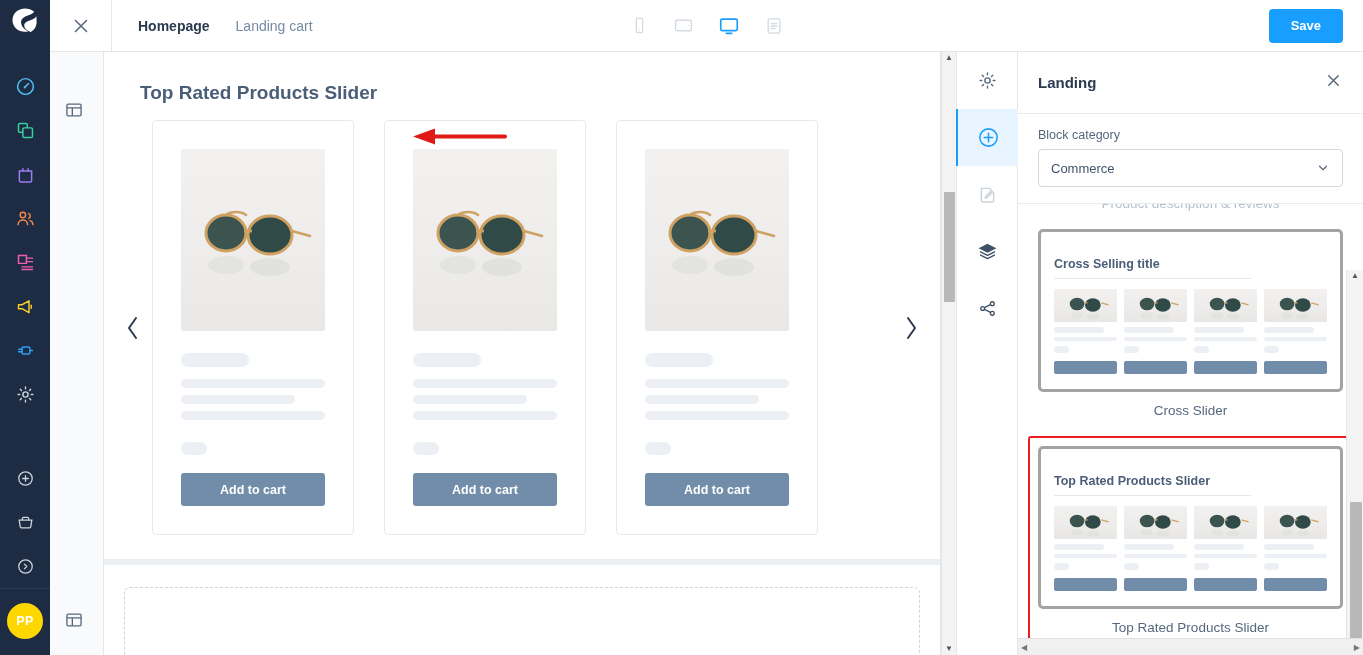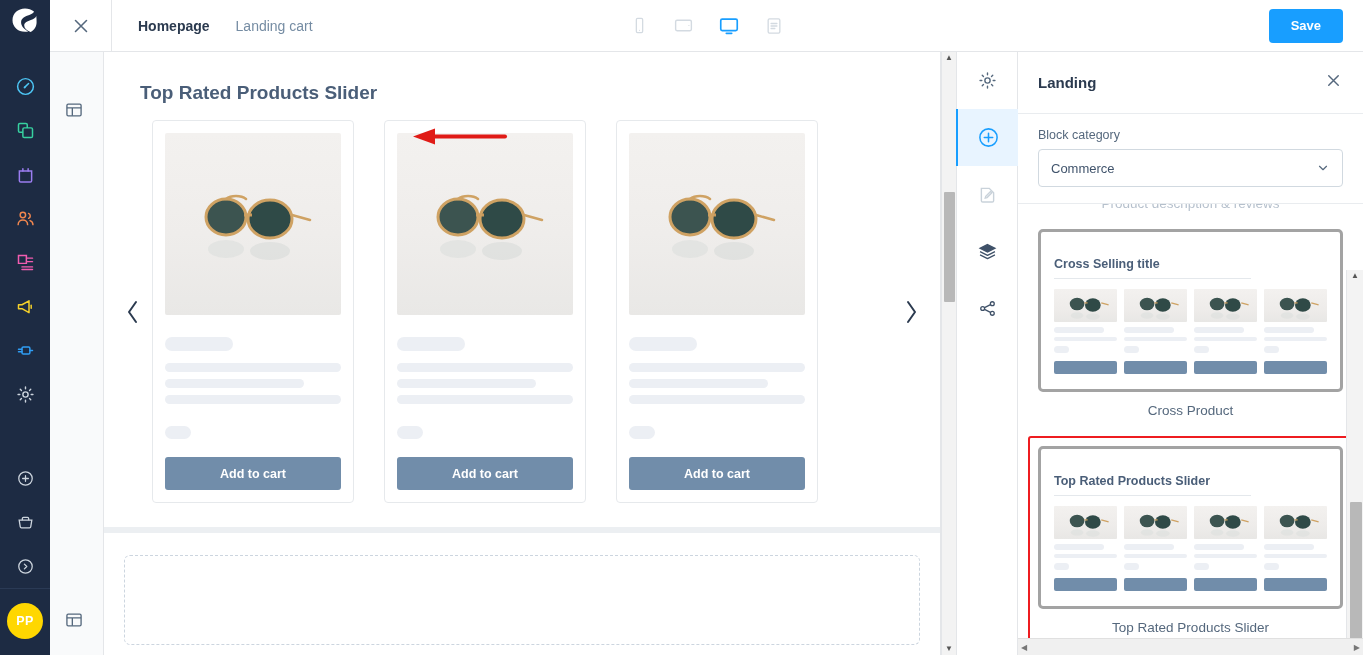--- a/index.html
+++ b/index.html
@@ -98,21 +98,21 @@
   .slider-row {
     display: flex; align-items: center; gap: 0; padding: 0 8px; position: relative;
   }
   .arrow-btn {
     width: 40px; flex: none; display: flex; align-items: center; justify-content: center;
     color: #2b3a4f; cursor: pointer;
   }
   .cards { display: flex; gap: 30px; flex: 1; overflow: hidden; }
   .pcard {
     width: 202px; flex: none; border: 1px solid #e6e9ec; border-radius: 4px;
-    background: #fff; padding: 12px; display: flex; flex-direction: column;
+    background: #fff; padding: 28px; display: flex; flex-direction: column;
   }
   .pimg {
     height: 182px; border-radius: 2px; position: relative; overflow: hidden;
     background: linear-gradient(180deg,#f3f1ef 0%,#efedeb 55%,#e9e8e6 100%);
   }
   .sk {
     background: #eceff4; border-radius: 10px;
   }
   .sk-title { height: 14px; width: 68px; margin-top: 22px; }
   .sk-l1 { height: 9px; width: 100%; margin-top: 12px; }
@@ -575,21 +575,21 @@
                         <ellipse cx="37" cy="27" rx="6.5" ry="3" fill="#dcdfdd" opacity=".6"></ellipse>
                     </svg>
                   </div>
                   <div class="bp-sk bp-s1"></div>
                   <div class="bp-sk bp-s2"></div>
                   <div class="bp-sk bp-s3"></div>
                   <div class="bp-btn"></div>
                 </div>
               </div>
             </div>
-            <div class="block-name">Cross Product</div>
+            <div class="block-name">Cross Slider</div>
           </div>
 
           <div class="block-entry selected">
             <div class="block-preview">
               <div class="bp-title">Top Rated Products Slider</div>
               <div class="bp-row">
                 <div class="bp-card">
                   <div class="bp-img">
                     <svg width="100%" height="100%" viewBox="0 0 60 33" preserveAspectRatio="xMidYMid slice">
                       <ellipse cx="22" cy="15" rx="7" ry="6" fill="#3c5450"></ellipse>

